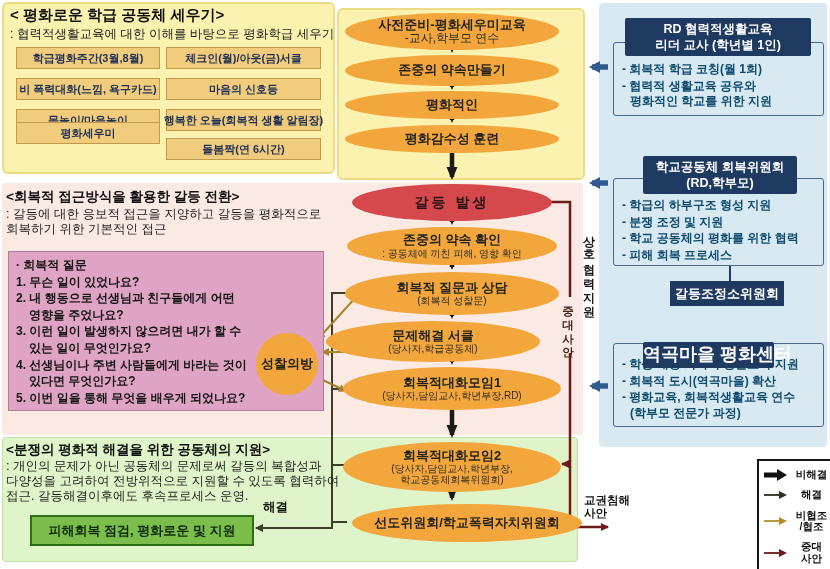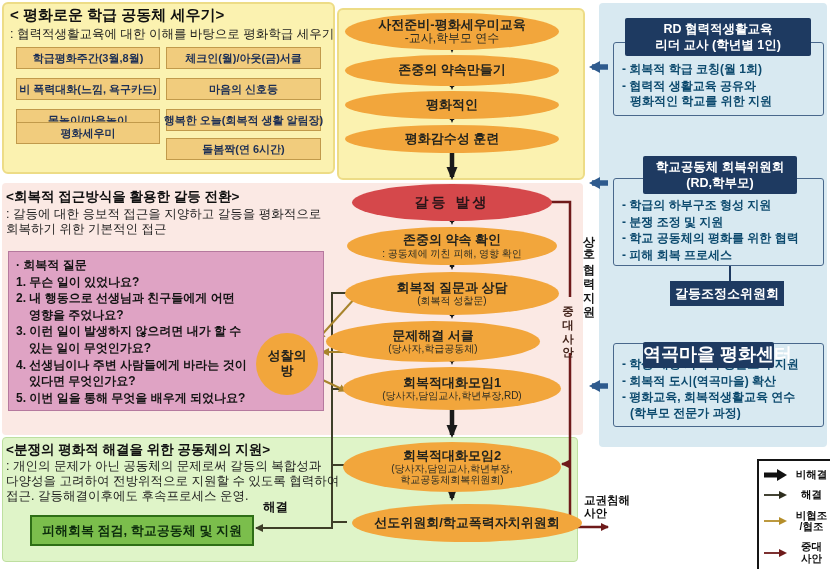--- a/index.html
+++ b/index.html
@@ -23,21 +23,21 @@
        align-items:center;justify-content:center;text-align:center}
   .ell .l{font-weight:bold;font-size:13px;color:#23231d;line-height:1.12;white-space:nowrap}
   .ell .s{font-size:10px;color:#2b2b22;line-height:1.1;white-space:nowrap}
   .ell-red{background:#D5484B}
   .ell-red .l{color:#2b1518;font-size:14px;letter-spacing:3px}
   
   .qbox{position:absolute;background:#DFA3C4;border:1.5px solid #B5799E;padding:5px 7px;
         font-size:12px;font-weight:600;color:#141414;line-height:16.6px}
   .q-indent{padding-left:13px}
   
-  .circle{position:absolute;border-radius:50%;background:#F2A63C;display:flex;flex-direction:column;
+  .circle{position:absolute;border-radius:50%;background:#F2A63C;display:flex;
           align-items:center;justify-content:center;font-size:13px;font-weight:bold;color:#23231d;line-height:1.15}
   
   .hdr{position:absolute;background:#1E3A61;color:#fff;font-weight:bold;text-align:center;
        display:flex;flex-direction:column;justify-content:center;font-size:12.5px;line-height:1.3;border-radius:2px;white-space:nowrap}
   .bodybox{position:absolute;border:1.5px solid #49688C;border-radius:3px}
   .bitem{font-size:12px;font-weight:600;color:#0c4a6e;line-height:16.5px;white-space:nowrap}
   .ind{padding-left:8px}
   .navybox{position:absolute;background:#1E3A61;color:#fff;font-weight:bold;font-size:13px;
            display:flex;align-items:center;justify-content:center;white-space:nowrap}
   
@@ -195,21 +195,21 @@
 
   <div class="circle" style="left:256px;top:333px;width:62px;height:62px">
     <span>성찰의</span>
     <span>방</span>
   </div>
 
   <div class="abs t-title2" style="left:6px;top:441px">&lt;분쟁의 평화적 해결을 위한 공동체의 지원&gt;</div>
   <div class="abs t-sub" style="left:6px;top:458px">: 개인의 문제가 아닌 공동체의 문제로써 갈등의 복합성과</div>
   <div class="abs t-sub" style="left:6px;top:473px">다양성을 고려하여 전방위적으로 지원할 수 있도록 협력하여</div>
   <div class="abs t-sub" style="left:6px;top:488px">접근. 갈등해결이후에도 후속프로세스 운영.</div>
-  <div class="greenbox" style="left:30px;top:515px;width:220px;height:27px">피해회복 점검, 학교공동체 및 지원</div>
+  <div class="greenbox" style="left:30px;top:515px;width:220px;height:27px">피해회복 점검, 평화로운 및 지원</div>
   <div class="abs small-lbl" style="left:263px;top:501px;font-size:12.5px">해결</div>
 
   <div class="bodybox" style="left:613px;top:42px;width:211px;height:74px;padding:18px 8px 0 8px;box-sizing:border-box">
     <div class="bitem">- 회복적 학급 코칭(월 1회)</div>
     <div class="bitem">- 협력적 생활교육 공유와</div>
     <div class="bitem ind" style="line-height:14px">평화적인 학교를 위한 지원</div>
   </div>
   <div class="hdr" style="left:625px;top:18px;width:186px;height:38px">
     <span>RD 협력적생활교육</span>
     <span>리더 교사 (학년별 1인)</span>

